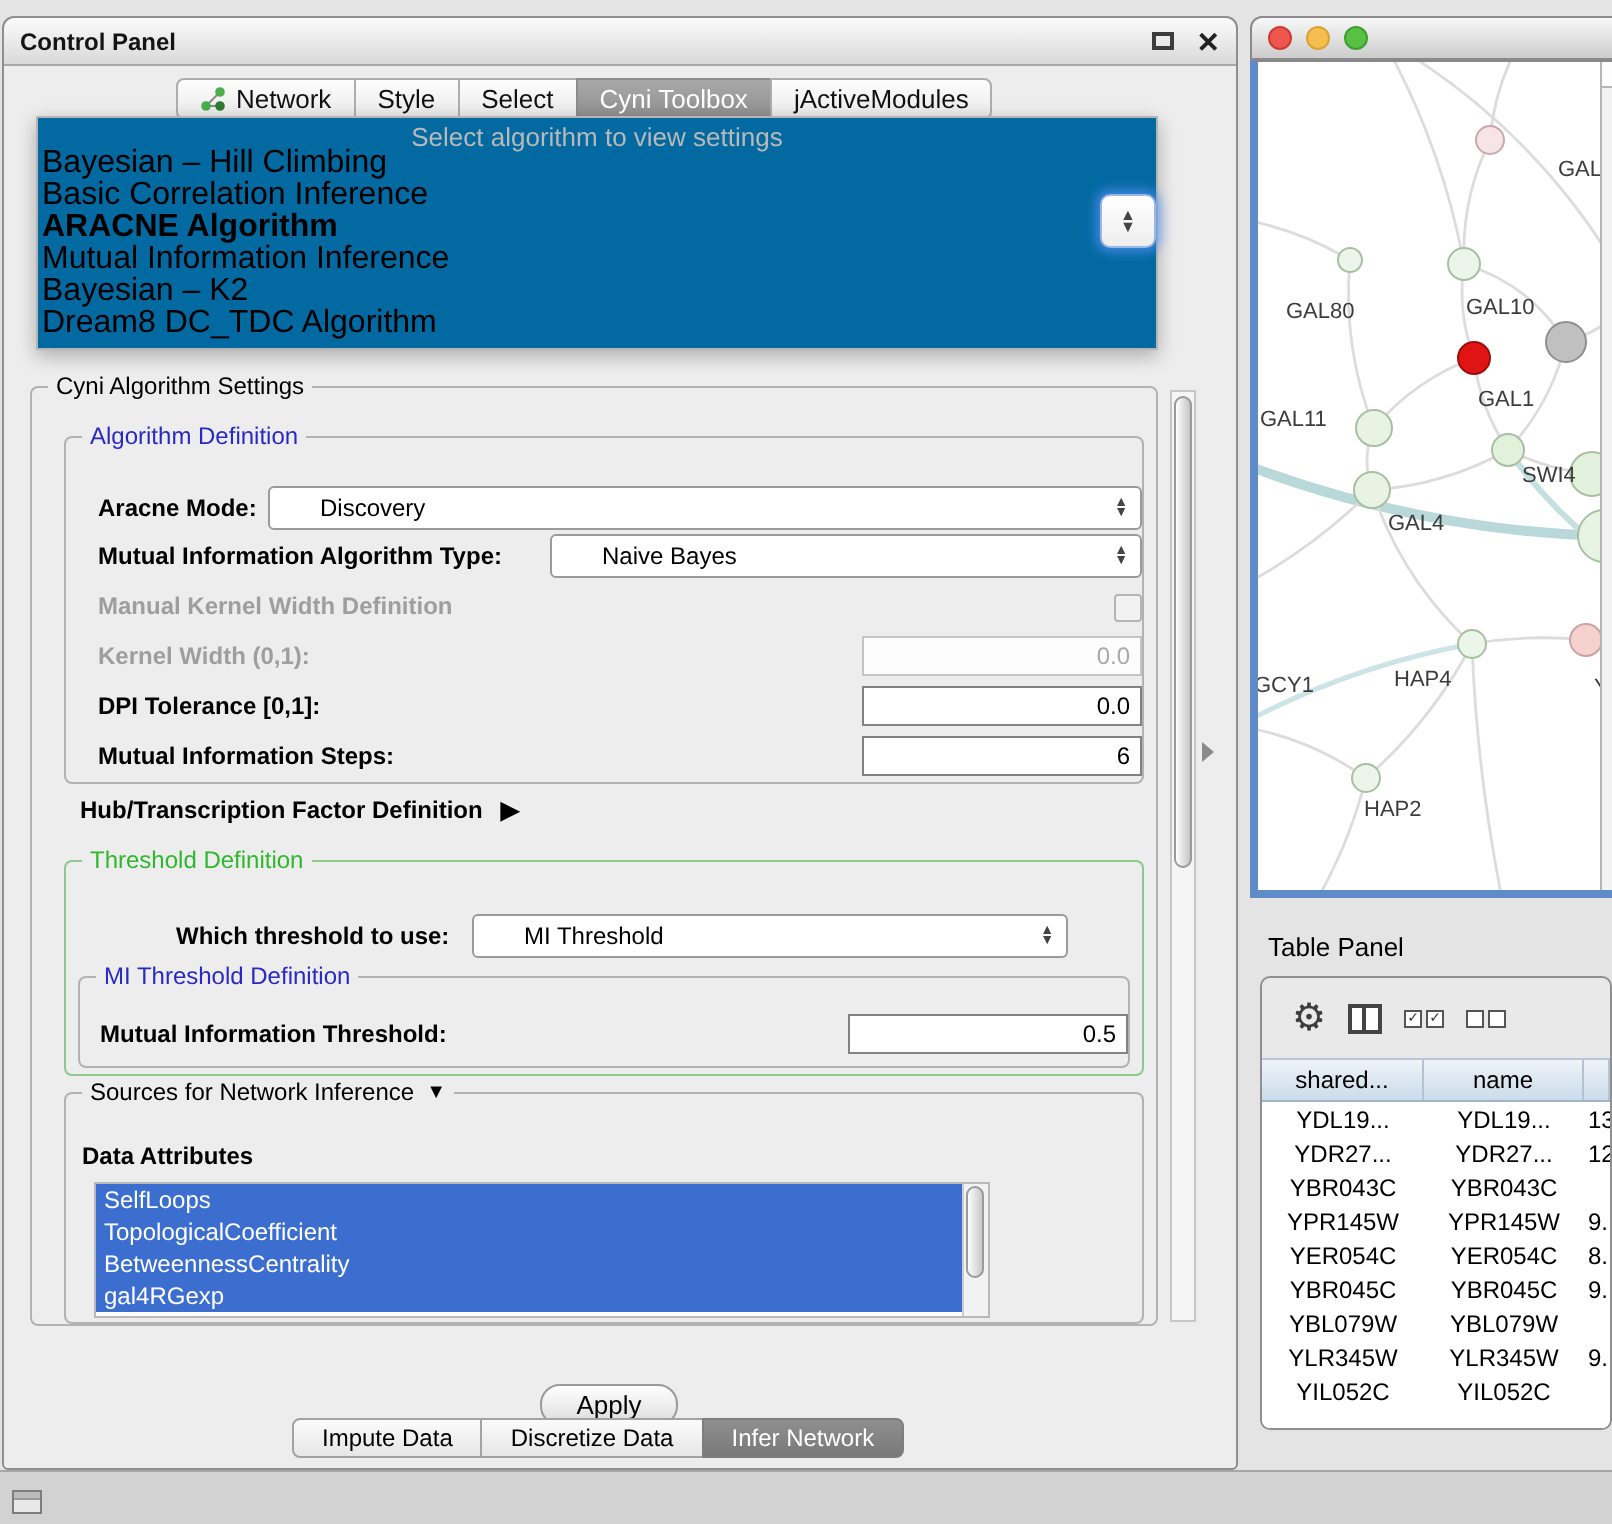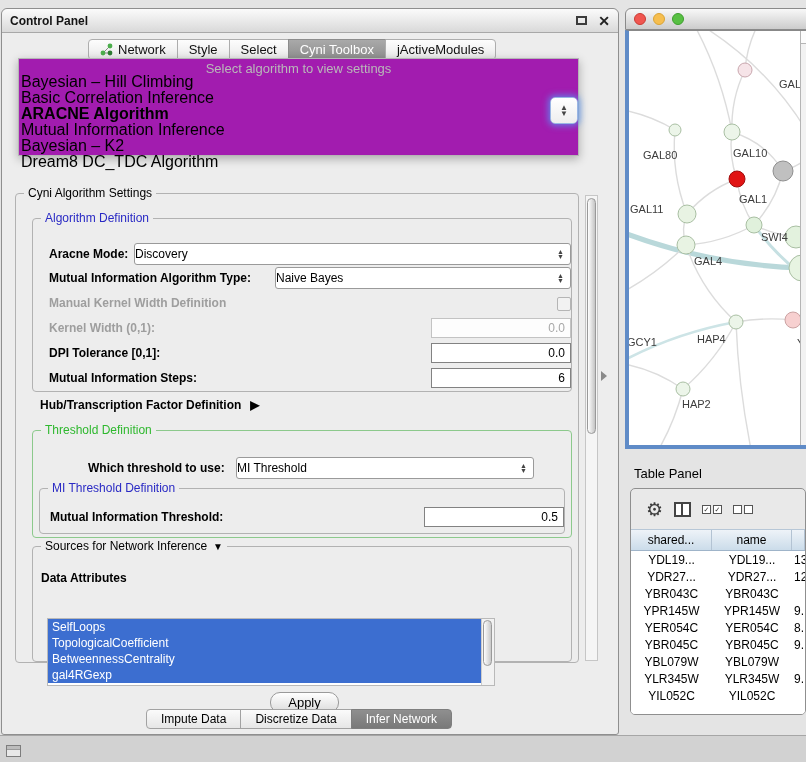--- a/index.html
+++ b/index.html
@@ -30,22 +30,22 @@
     display:flex; align-items:center; gap:5px;
     padding:3px 11px; font-size:13px; color:#111;
     background:linear-gradient(#fdfdfd,#e9e9e9);
     border:1px solid #adadad; margin-left:-1px; height:21px;
   }
   .cp-tab:first-child { border-radius:4px 0 0 4px; }
   .cp-tab:last-child { border-radius:0 4px 4px 0; }
   .cp-tab.active { background:linear-gradient(#a9a9a9,#8e8e8e); color:#fff; border-color:#8c8c8c; }
   
   #algo-popup {
-    position:absolute; left:16px; top:49px; width:561px; height:98px;
-    background:#a21caf; border:1px solid #b5b5b5; z-index:5;
+    position:absolute; left:16px; top:49px; width:561px; height:117px;
+    background:#0369a1; border:1px solid #b5b5b5; z-index:5;
     box-shadow:0 3px 9px rgba(0,0,0,.28);
   }
   #popup-placeholder { height:13px; margin-top:2px; text-align:center; font-size:13px; color:#b9b9b9; }
   .popup-item { height:16px; line-height:16px; padding-left:2px; font-size:16px; }
   .popup-item.selected { font-weight:bold; }
   #combo-ghost {
     position:absolute; left:548px; top:88px; width:28px; height:27px; z-index:6;
     background:linear-gradient(#ffffff,#eeeeee);
     border:1px solid #9ab6e4; border-radius:5px;
     box-shadow:0 0 6px 2px rgba(86,148,245,.75);
@@ -64,21 +64,21 @@
   #algdef-group { left:16px; top:24px; width:540px; height:174px; }
   #threshold-group { left:16px; top:236px; width:540px; height:108px; border-color:#8cc98c; }
   #mi-group { left:6px; top:57px; width:526px; height:46px; }
   #sources-group { left:16px; top:352px; width:540px; height:116px; }
   .f-label { position:absolute; font-weight:bold; font-size:12px; white-space:nowrap; }
   .f-label.disabled { color:#9e9e9e; }
   .combo {
     position:absolute; height:22px; background:#fff; border:1px solid #9a9a9a; border-radius:3px;
     display:flex; align-items:center; font-size:12px;
   }
-  .combo .val { padding-left:0;text-align:right; }
+  .combo .val { padding-left:25px;text-align:right; }
   .combo .arrows {
     margin-left:auto; margin-right:6px; display:flex; flex-direction:column;
     align-items:center; font-size:7px; line-height:5px; color:#444;
   }
   .tfield {
     position:absolute; height:20px; background:#fff; border:1px solid #828282;
     display:flex; align-items:center; justify-content:flex-end; padding-right:5px; font-size:12px;
   }
   .tfield.disabled { border-color:#c3c3c3; color:#a8a8a8; background:#fdfdfd; }
   #kernel-checkbox {
@@ -86,21 +86,21 @@
     border:1px solid #b5b5b5; background:#f2f2f2; border-radius:2px;
   }
   #hub-row { position:absolute; left:24px; top:204px; display:flex; align-items:center; gap:9px;
     font-weight:bold; font-size:12px; }
   #hub-row .tri { font-size:12px; }
   .section-title-row { position:absolute; top:-8px; left:8px; background:#ededed; padding:0 4px;
     display:flex; align-items:center; gap:6px; font-size:12px; }
   .tri-down { font-size:10px; }
   #attr-label { position:absolute; left:8px; top:24px; font-weight:bold; }
   #attr-list { position:absolute; left:14px; top:44px; width:448px; height:68px;
-    background:#fff; border:1px solid #b9b9b9; overflow:hidden;margin-top:27px; }
+    background:#fff; border:1px solid #b9b9b9; overflow:hidden; }
   .attr-item { height:16px; line-height:16px; padding-left:4px; font-size:12px; width:500px; }
   .attr-item.selected { background:#3c6ed0; color:#fff; }
   #attr-scroll { position:absolute; right:0; top:0; width:13px; height:100%;
     background:#f2f2f2; border-left:1px solid #cccccc; }
   #attr-scroll .thumb { margin:1px; width:9px; height:46px; border:1px solid #9a9a9a; border-radius:5px;
     background:linear-gradient(90deg,#fdfdfd,#c9c9c9); }
   #settings-scroll { position:absolute; left:583px; top:186px; width:13px; height:466px;
     background:#f5f5f5; border:1px solid #c6c6c6; }
   #settings-scroll .thumb { position:absolute; left:1px; top:2px; width:9px; height:236px;
     border:1px solid #999; border-radius:5px; background:linear-gradient(90deg,#ffffff,#c4c4c4); }

